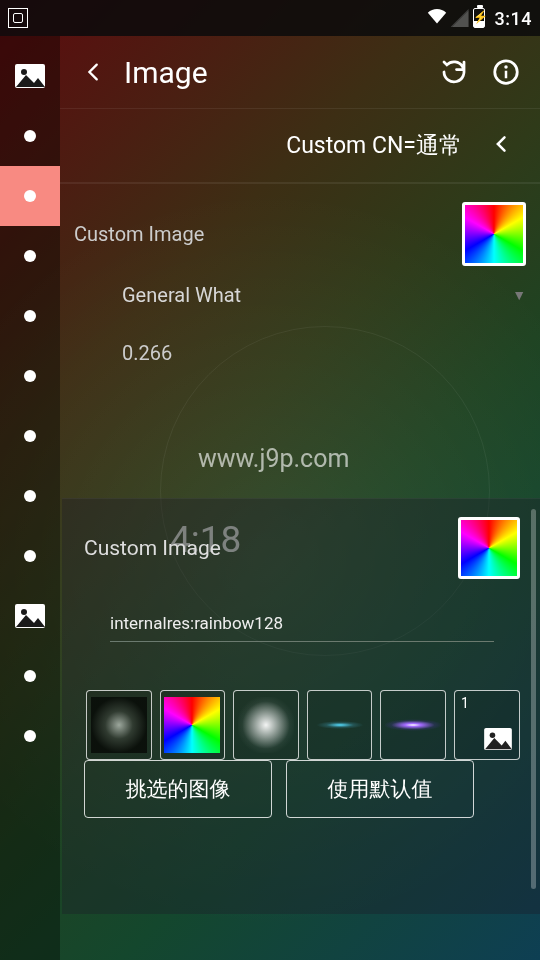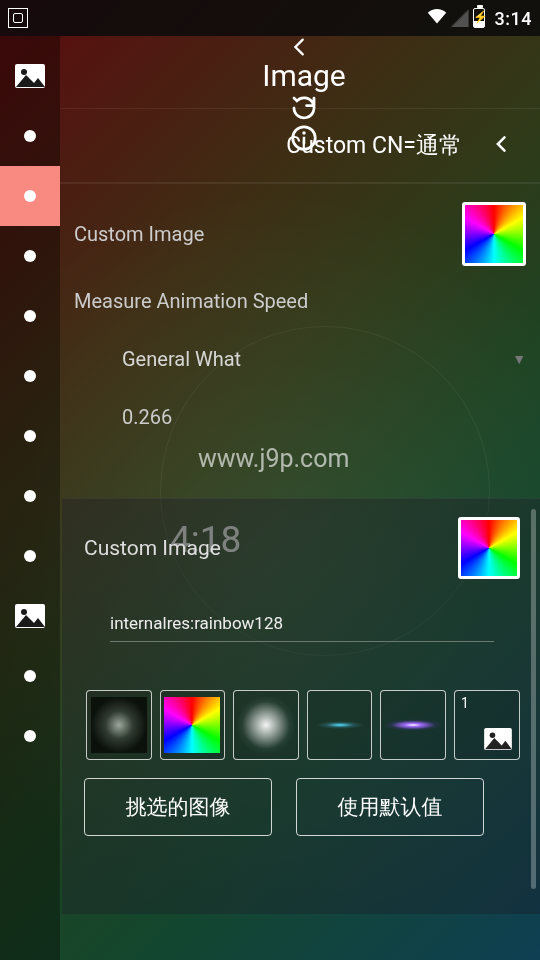--- a/index.html
+++ b/index.html
@@ -46,21 +46,21 @@
 .app { position:absolute; top:36px; left:0; width:540px; height:924px; display:flex; }
 .leftbar { width:60px; height:100%; background: rgba(0,0,0,0.35); display:flex; flex-direction:column; align-items:center; padding-top:10px; }
 .leftbar .cell { width:60px; height:60px; display:flex; align-items:center; justify-content:center; }
 .leftbar .cell.active { background:#f88a82; }
 .leftbar .dot { width:12px; height:12px; border-radius:50%; background:#fff; }
 .leftbar .cell .image-glyph { width:32px; height:26px; }
 
 .main { flex:1; position:relative; }
 
 
-.toolbar { height:72px; display:flex; align-items:center; padding:0 12px; color:#fff;flex-direction:column; }
+.toolbar { height:72px; display:flex; align-items:center; padding:0 12px; color:#fff; }
 .toolbar .back { width:44px; height:44px; display:flex; align-items:center; justify-content:center; font-size:28px; }
 .toolbar .title { font-size:30px; font-weight:400; margin-left:8px; }
 .toolbar .spacer { flex:1; }
 .toolbar .ico { width:44px; height:44px; display:flex; align-items:center; justify-content:center; margin-left:8px; }
 
 
 .group-row {
   height:74px; display:flex; align-items:center; justify-content:flex-end;
   padding:0 18px; color:#fff; font-size:23px;
   border-top:1px solid rgba(255,255,255,0.07);
@@ -123,21 +123,21 @@
 }
 .thumb svg, .thumb .inner { width:56px; height:56px; }
 .thumb.rainbow .inner { background:conic-gradient(red,yellow,lime,cyan,blue,magenta,red); }
 .thumb.softdark .inner { background: radial-gradient(circle, rgba(170,180,170,0.9) 0%, rgba(50,60,50,0.9) 35%, rgba(10,15,10,0.95) 70%); }
 .thumb.softwhite .inner { background: radial-gradient(circle, rgba(255,255,255,0.95) 0%, rgba(255,255,255,0.05) 60%, transparent 75%); }
 .thumb.lenscyan .inner { background: radial-gradient(ellipse 60% 10% at 50% 50%, #5df 0%, rgba(80,210,255,0.2) 40%, transparent 70%); }
 .thumb.lenspurple .inner { background: radial-gradient(ellipse 70% 14% at 50% 50%, #fff 0%, #a36bff 20%, rgba(120,60,255,0.15) 55%, transparent 75%); }
 .thumb.imgpick { color:#fff; font-size:14px; align-items:flex-start; justify-content:flex-start; padding:4px 0 0 6px; }
 .thumb.imgpick svg { position:absolute; right:6px; bottom:8px; width:30px; height:24px; }
 
-.btn-row { display:flex; gap:24px; margin-top:18px; }
+.btn-row { display:flex; gap:14px; }
 .btn {
   flex:1; max-width:188px; height:58px; border:1.5px solid rgba(255,255,255,0.8); border-radius:4px;
   display:flex; align-items:center; justify-content:center; color:#fff; font-size:21px;
   background:transparent;
 }
 
 
 .image-glyph { fill:none; stroke:#fff; stroke-width:2; }
 .image-glyph.solid { fill:#fff; stroke:none; }
 </style>
@@ -248,23 +248,20 @@
       </span>
     </div>
     <div class="section-divider"></div>
     <div class="section-divider"></div>
 
     <div class="settings">
       <div class="set-row head">
         <span class="label">Custom Image</span>
         <span class="swatch-rainbow"></span>
       </div>
-      <div class="set-row head" style="margin-top:6px">
-        <span class="label">Measure Animation Speed</span>
-      </div>
       <div class="set-row sub">
         <span class="label">General What</span>
         <span class="dropdown-caret">▼</span>
       </div>
       <div class="set-row sub">
         <span class="val">0.266</span>
         <span class="dropdown-caret" style="visibility:hidden">▼</span>
       </div>
     </div>
 

